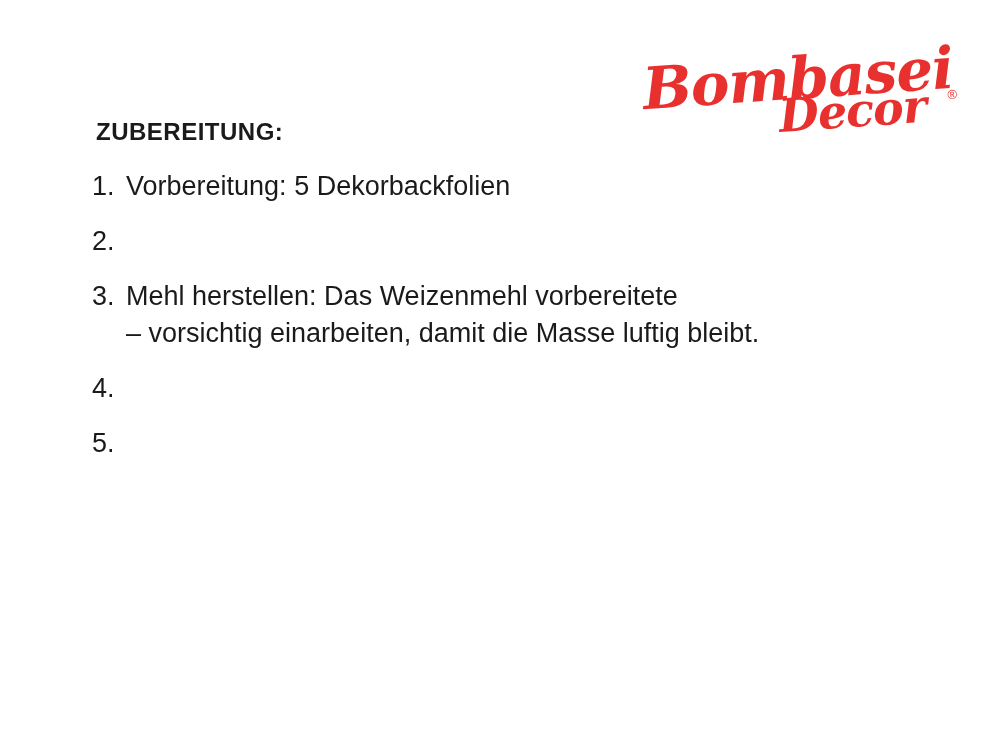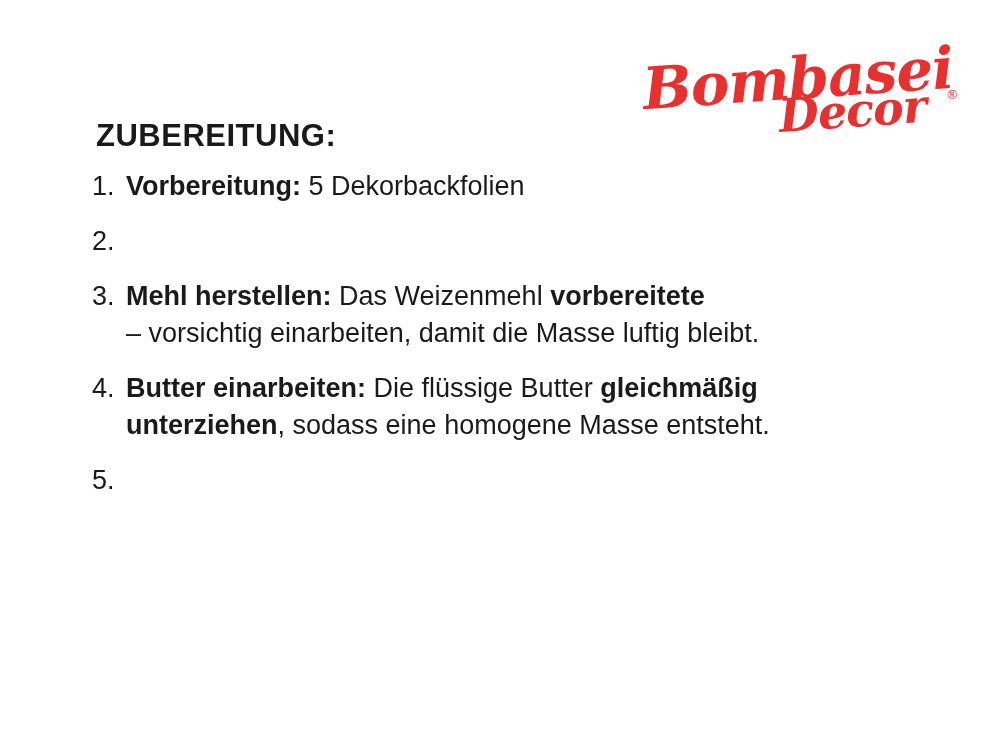--- a/index.html
+++ b/index.html
@@ -71,21 +71,21 @@
     color: #e8312f;
     font-style: normal;
     font-weight: normal;
   }
 
   
   .heading {
     position: absolute;
     left: 96px;
     top: 118px;
-    font-size: 31px;
+    font-size: 24px;
     font-weight: bold;
     letter-spacing: 0.5px;
     color: #1a1a1a;
   }
 
   
   .steps {
     position: absolute;
     left: 92px;
     top: 168px;
@@ -104,21 +104,21 @@
     color: #1a1a1a;
     font-weight: normal;
   }
   .step-text {
     font-size: 27px;
     line-height: 37px;
     color: #1a1a1a;
     font-weight: normal;
   }
   .step-text b {
-    font-weight: bold;
+    font-weight: normal;
   }
 </style>
 </head>
 <body>
 
 <div class="page">
 
   <div class="logo">
     <span class="logo-main">Bombasei</span>
     <span class="logo-sub-wrap">
@@ -136,20 +136,19 @@
       </div>
       <div class="step">
         <div class="step-num">2.</div>
       </div>
       <div class="step">
         <div class="step-num">3.</div>
         <div class="step-text"><b>Mehl herstellen:</b><span> Das Weizenmehl </span><b>vorbereitete</b><br><span>– vorsichtig einarbeiten, damit die Masse luftig bleibt.</span></div>
       </div>
       <div class="step">
         <div class="step-num">4.</div>
-        <div class="step-text"><b>Butter einarbeiten:</b><span> Die flüssige Butter </span><b>gleichmäßig</b><br><b>unterziehen</b><span>, sodass eine homogene Masse entsteht.</span></div>
       </div>
       <div class="step">
         <div class="step-num">5.</div>
       </div>
     </div>
 
 </div>
 
 </body></html>

